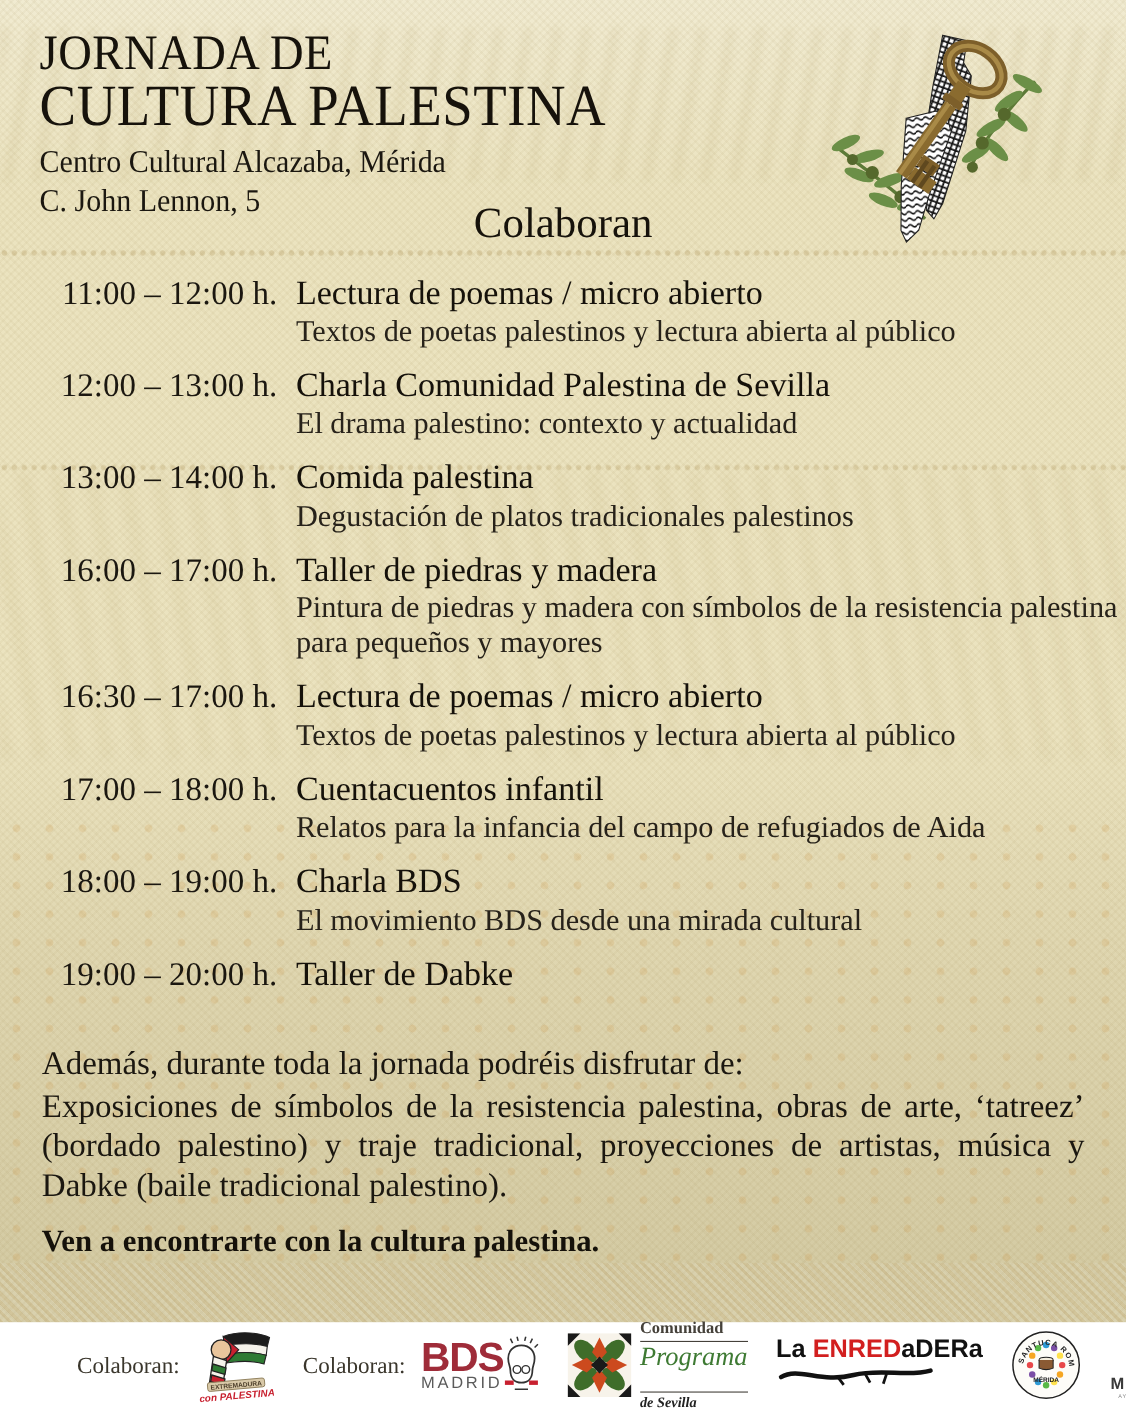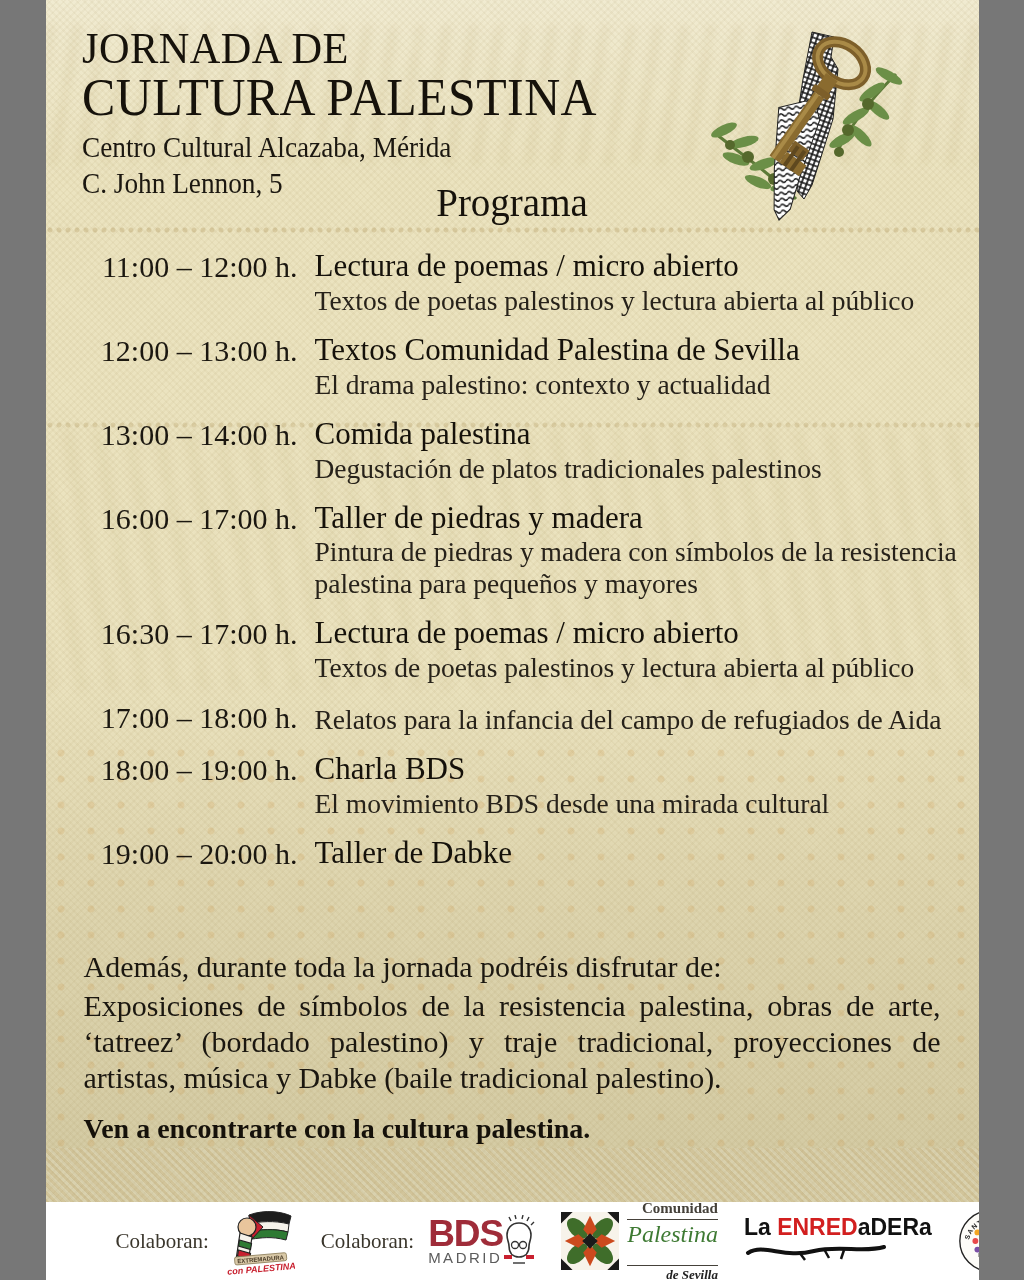--- a/index.html
+++ b/index.html
@@ -1,18 +1,18 @@
 <!DOCTYPE html>
 <html><head>
 <meta charset="utf-8">
 <style>
   html,body{margin:0;padding:0;background:#777;}
   .poster{
     position:relative;
-    width:933px;height:1280px;
+    width:1024px;height:1280px;
     margin:0 auto;
     overflow:hidden;
     font-family:"Liberation Serif", serif;
     color:#1e1a12;
     background-color:#ebe3bf;
     background-image:
       linear-gradient(180deg, rgba(255,255,255,.28) 0%, rgba(255,255,255,0) 14%),
       linear-gradient(180deg, rgba(120,100,40,0) 52%, rgba(118,100,42,.10) 68%, rgba(108,94,40,.18) 90%, rgba(108,94,40,.16) 100%);
   }
   .tex{position:absolute;left:0;right:0;pointer-events:none;}
@@ -70,21 +70,21 @@
   .footer-label{font-size:21px;color:#3a362c;white-space:nowrap;}
   .flogo{display:flex;align-items:center;flex:0 0 auto;}
   .gap-s{width:14px;flex:0 0 14px;}
   .gap-m{width:26px;flex:0 0 26px;}
 
   .bds-wrap{display:flex;align-items:center;}
   .bds-txt{font-family:"Liberation Sans",sans-serif;line-height:.9;text-align:left;}
   .bds-name{font-size:37px;font-weight:700;color:#9f2c39;letter-spacing:-1px;}
   .bds-city{font-size:15px;color:#5b5b5b;letter-spacing:2.5px;margin-top:1px;}
 
-  .compal-txt{margin-left:8px;text-align:right;line-height:1;}
+  .compal-txt{margin-left:8px;text-align:left;line-height:1;}
   .compal-l1{font-size:15px;font-weight:700;color:#45413a;border-bottom:1px solid #45413a;padding-bottom:3px;}
   .compal-l2{font-size:24px;font-style:italic;color:#3e7a33;margin-top:2px;}
   .compal-l3{font-size:13px;font-style:italic;font-weight:700;color:#222;border-top:1px solid #45413a;margin-top:19px;padding-top:2px;}
 
   .enred{font-family:"Liberation Sans",sans-serif;font-weight:700;font-size:23px;color:#111;text-align:left;line-height:1;}
   .enred .red{color:#d21f1f;}
 
   .merida-wrap{text-align:center;line-height:1;font-family:"Liberation Sans",sans-serif;}
   .merida-name{font-size:15px;font-weight:700;color:#3a3a3a;letter-spacing:1px;margin-top:2px;}
   .merida-sub{font-size:5px;color:#8a8a8a;letter-spacing:1px;margin-top:2px;}
@@ -101,21 +101,21 @@
   <div class="tex tex-zig2"></div>
   <div class="tex tex-x"></div>
   <div class="tex tex-dense"></div>
 
   <div class="header">
     <div class="title-line1">JORNADA DE</div>
     <div class="title-line2">CULTURA PALESTINA</div>
     <div class="venue">Centro Cultural Alcazaba, Mérida</div>
     <div class="address">C. John Lennon, 5</div>
   </div>
-  <div class="programa">Programa</div>
+  <div class="programa">Colaboran</div>
 
   <div class="key-logo">
     <svg width="215" height="225" viewBox="0 0 215 225">
       <defs>
         <pattern id="keff" width="10" height="10" patternUnits="userSpaceOnUse" patternTransform="rotate(20)">
           <rect width="10" height="10" fill="#ffffff"></rect>
           <path d="M0,2 L10,2 M0,7 L10,7" stroke="#111" stroke-width="1.6"></path>
           <path d="M2,0 L2,10 M7,0 L7,10" stroke="#111" stroke-width="1.6"></path>
         </pattern>
         <pattern id="keff2" width="8" height="6" patternUnits="userSpaceOnUse" patternTransform="rotate(-12)">
@@ -180,21 +180,21 @@
     <div class="row">
       <div class="time">11:00 – 12:00 h.</div>
       <div class="info">
         <div class="row-title">Lectura de poemas / micro abierto</div>
         <div class="row-desc">Textos de poetas palestinos y lectura abierta al público</div>
       </div>
     </div>
     <div class="row">
       <div class="time">12:00 – 13:00 h.</div>
       <div class="info">
-        <div class="row-title">Textos Comunidad Palestina de Sevilla</div>
+        <div class="row-title">Charla Comunidad Palestina de Sevilla</div>
         <div class="row-desc">El drama palestino: contexto y actualidad</div>
       </div>
     </div>
     <div class="row">
       <div class="time">13:00 – 14:00 h.</div>
       <div class="info">
         <div class="row-title">Comida palestina</div>
         <div class="row-desc">Degustación de platos tradicionales palestinos</div>
       </div>
     </div>
@@ -208,20 +208,21 @@
     <div class="row">
       <div class="time">16:30 – 17:00 h.</div>
       <div class="info">
         <div class="row-title">Lectura de poemas / micro abierto</div>
         <div class="row-desc">Textos de poetas palestinos y lectura abierta al público</div>
       </div>
     </div>
     <div class="row">
       <div class="time">17:00 – 18:00 h.</div>
       <div class="info">
+        <div class="row-title">Cuentacuentos infantil</div>
         <div class="row-desc">Relatos para la infancia del campo de refugiados de Aida</div>
       </div>
     </div>
     <div class="row">
       <div class="time">18:00 – 19:00 h.</div>
       <div class="info">
         <div class="row-title">Charla BDS</div>
         <div class="row-desc">El movimiento BDS desde una mirada cultural</div>
       </div>
     </div>
@@ -310,21 +311,21 @@
         <g fill="#cc4a1e">
           <path d="M30,4 l7,14 l-7,8 l-7,-8 z"></path>
           <path d="M30,56 l7,-14 l-7,-8 l-7,8 z"></path>
           <path d="M4,30 l14,-7 l8,7 l-8,7 z"></path>
           <path d="M56,30 l-14,-7 l-8,7 l8,7 z"></path>
         </g>
         <path d="M30,22 l8,8 l-8,8 l-8,-8 z" fill="#1a1a1a"></path>
       </svg>
       <div class="compal-txt">
         <div class="compal-l1">Comunidad</div>
-        <div class="compal-l2">Palestina</div>
+        <div class="compal-l2">Programa</div>
         <div class="compal-l3">de Sevilla</div>
       </div>
     </div>
 
     <div class="gap-m"></div>
 
     <div class="flogo">
       <div>
         <div class="enred"><span>La </span><span class="red">ENRED</span><span>aDERa</span></div>
         <svg width="145" height="24" viewBox="0 0 145 24">

